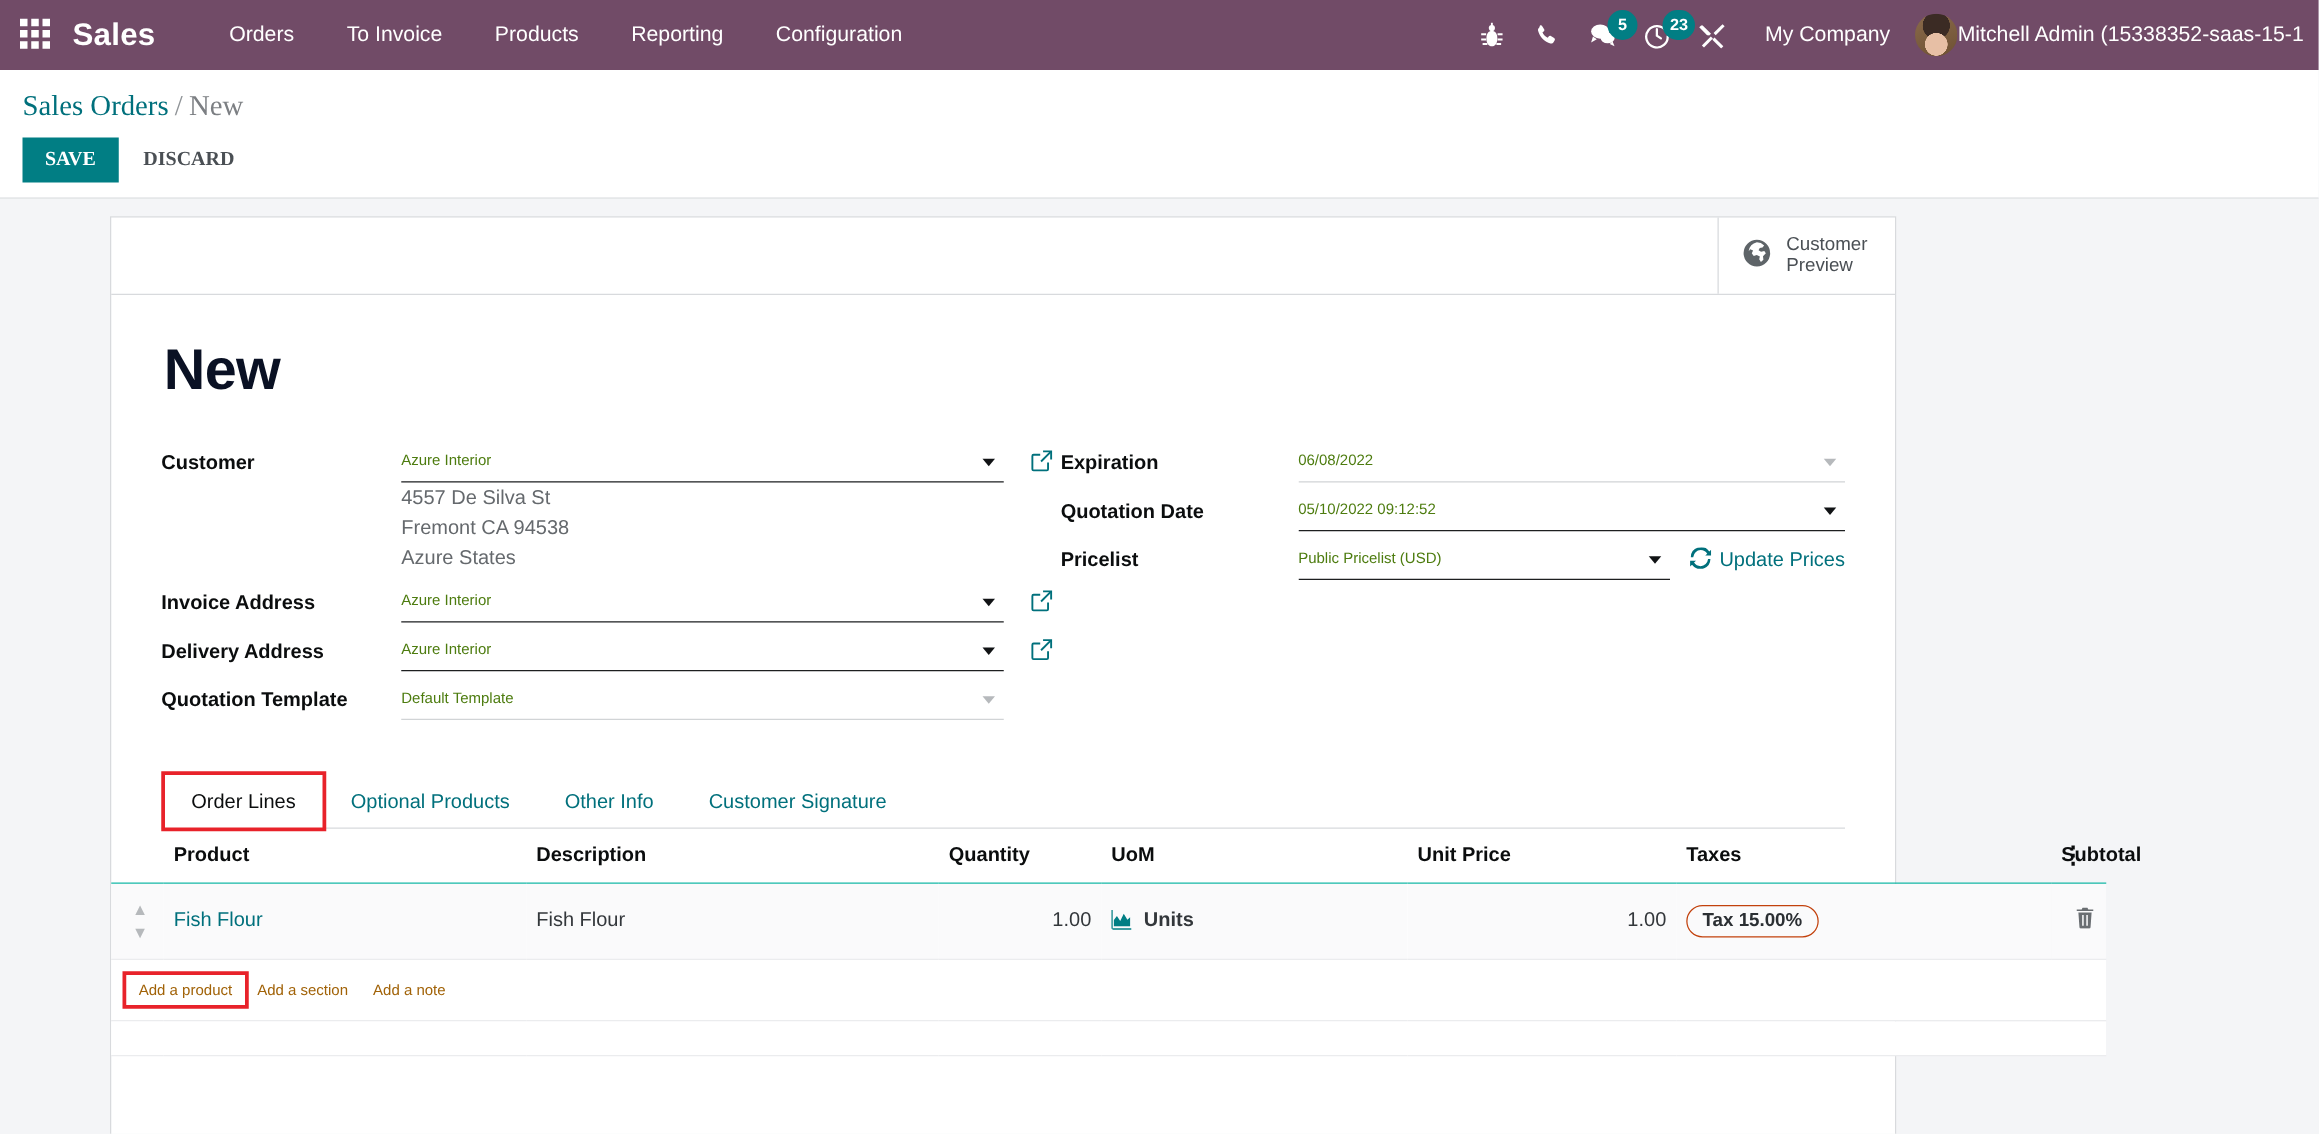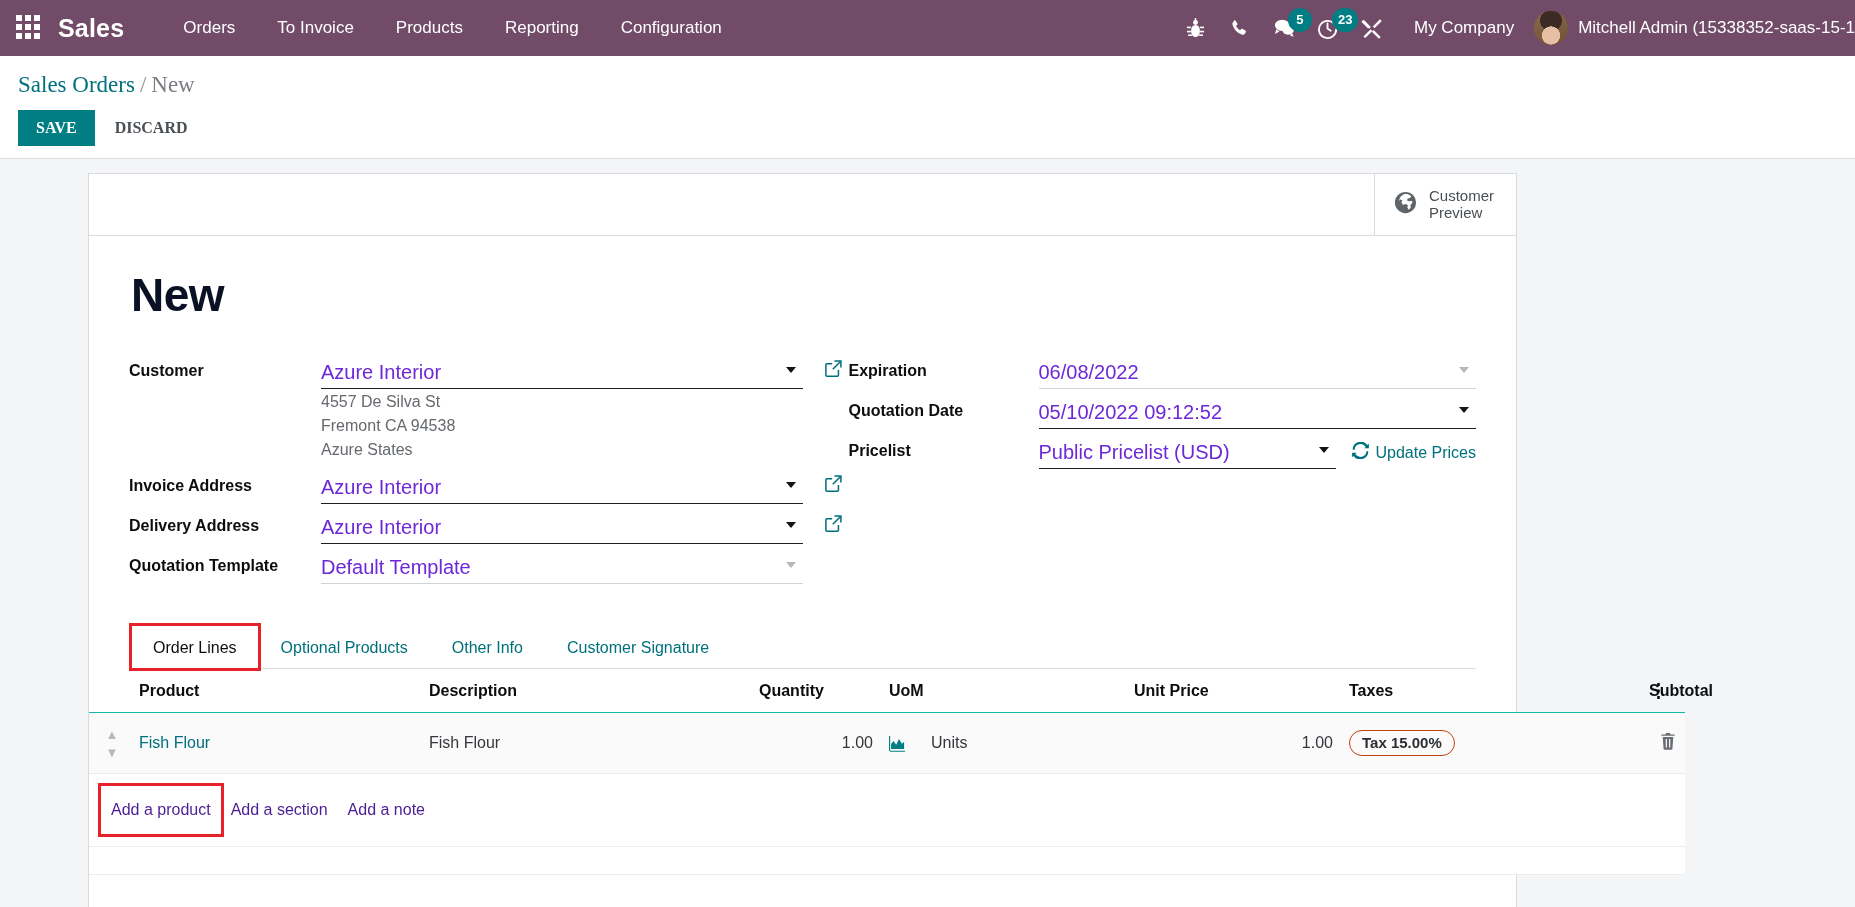--- a/index.html
+++ b/index.html
@@ -54,21 +54,21 @@
     border-radius: 999px;
     font-size: 13px;
     font-weight: bold;
     min-width: 24px; height: 24px;
     line-height: 24px;
     text-align: center;
     padding: 0 6px;
     top: 8px; left: 26px;
   }
   .company-name { font-size: 17px; padding: 0 20px; cursor: pointer; flex: none; }
-  .user-box { display: flex; align-items: center; gap: 10px; flex: none; cursor: pointer; }
+  .user-box { display: flex; align-items: center; padding-right: 12px; flex: none; cursor: pointer; }
   .avatar {
     width: 34px; height: 34px; border-radius: 50%;
     background:
       radial-gradient(circle at 50% 72%, #E7BFA5 0 30%, transparent 31%),
       radial-gradient(circle at 50% 28%, #3B2B24 0 36%, transparent 37%),
       linear-gradient(160deg, #8A6A4B, #6E5133);
     flex: none;
     overflow: hidden;
   }
   .user-name { font-size: 17px; }
@@ -136,21 +136,21 @@
   .f-label {
     width: 192px; flex: none;
     font-size: 16px; font-weight: bold;
     color: #0B0D0E; padding-top: 6px;
   }
   .f-label.wide { width: 190px; }
   .f-field { flex: 1 1 auto; position: relative; min-width: 0; }
 
   .f-input {
     width: 100%;
-    font-size: 20px; color: #6d28d9;
+    font-size: 12px; color: #4d7c0f;
     padding: 5px 26px 4px 0;
     background: transparent;
     display: block;
     min-height: 30px;
   }
   .f-input.underline-strong { border-bottom: 1px solid #1D1F20; }
   .f-input.underline-soft { border-bottom: 1px solid #D1D4D6; }
 
   .caret {
     position: absolute; right: 7px; top: 11px;
@@ -223,36 +223,36 @@
   .c-desc { width: 330px; }
   .c-qty { width: 130px; text-align: right; }
   .c-uom { width: 245px; }
   .c-price { width: 215px; text-align: right; }
   .c-taxes { width: 300px; }
   .c-subtotal { width: auto; text-align: right; }
   .c-opt { width: 44px; text-align: center; }
 
   .cell-link { color: #00707C; cursor: pointer; }
   .drag-handle { color: #B6B9BC; cursor: grab; font-size: 13px; line-height: 1; }
-  .uom-cell { display: flex; align-items: flex-end; gap: 25px; }
+  .uom-cell { display: flex; align-items: flex-start; gap: 9px; font-weight: bold; }
   .tax-chip {
     display: inline-block;
     border: 1px solid #c2410c;
     border-radius: 999px;
     padding: 3px 12px 4px 12px;
     font-size: 15px; color: #2B2F33; font-weight: bold;
   }
   .trash-icon { color: #6A6E72; cursor: pointer; margin-left: 9px; }
   .opt-dots { color: #0B0D0E; cursor: pointer; font-size: 19px; line-height: 1; letter-spacing: 0; }
 
   .add-row td { border-bottom: 1px solid #EBECEE; padding: 13px 8px; background: #FFFFFF; }
   .add-links { display: flex; align-items: center; gap: 0; padding-left: 4px; }
   .add-link {
-    color: #4c1d95; font-size: 16px; cursor: pointer;
-    padding: 15px 10px; position: relative;
+    color: #a16207; font-size: 12px; cursor: pointer;
+    padding: 5px 10px; position: relative;
   }
   .add-link.highlight { outline: 3px solid #E8222A; }
   .row-filler { height: 28px; }
   .row-filler td { border: none; background: #FFFFFF; }
 </style>
 </head>
 <body>
 
 <div class="navbar">
   <div class="apps-grid">

